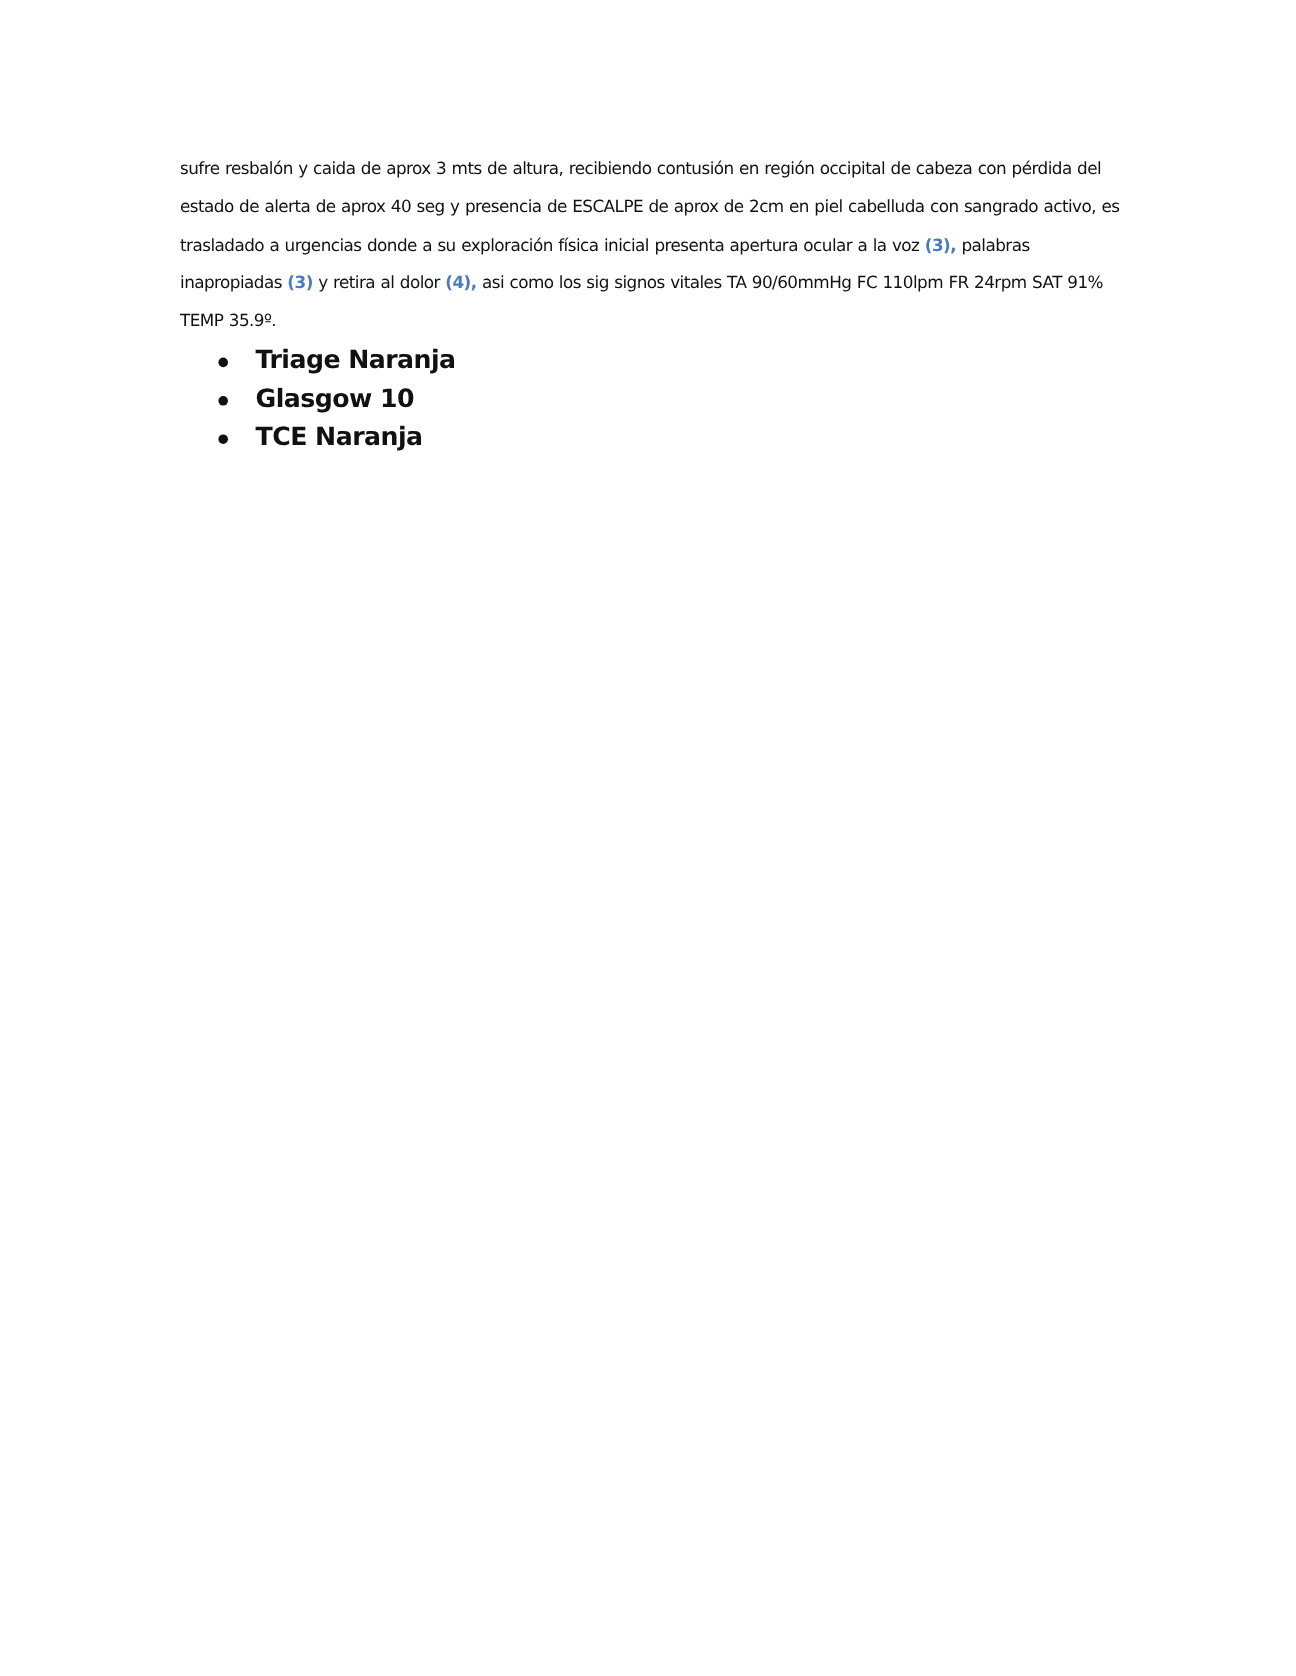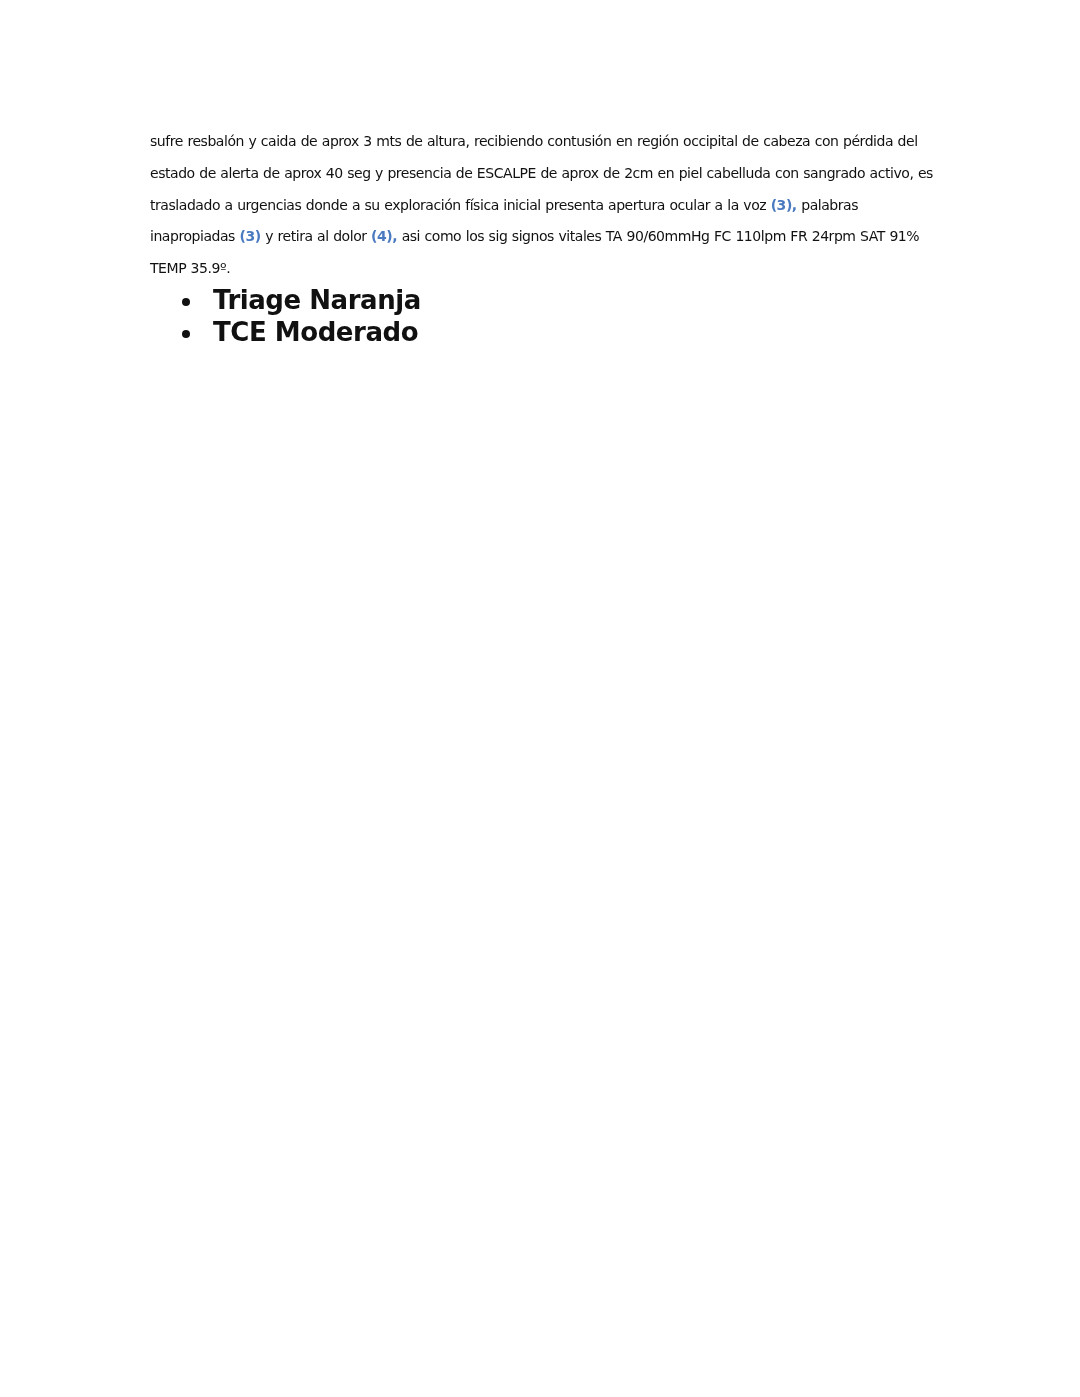--- a/index.html
+++ b/index.html
@@ -33,21 +33,21 @@
       font-weight: bold;
     }
     .bullets {
       list-style: none;
       margin: 0;
       padding: 0;
     }
     .bullets li {
       position: relative;
       padding-left: 63px;
-      font-size: 26px;
+      font-size: 21px;
       line-height: 31.8px;
       font-weight: bold;
       letter-spacing: -0.45px;
     }
     .bullet-dot {
       position: absolute;
       left: 32px;
       top: 13px;
       width: 8px;
       height: 8px;
@@ -61,16 +61,20 @@
 <div class="page">
   <p class="paragraph"><span>sufre resbalón y caida de aprox 3 mts de altura, recibiendo contusión en región occipital de cabeza con pérdida del estado de alerta de aprox 40 seg y presencia de ESCALPE de aprox de 2cm en piel cabelluda con sangrado activo, es trasladado a urgencias donde a su exploración física inicial presenta apertura ocular a la voz </span><span class="ref">(3),</span><span> palabras inapropiadas </span><span class="ref">(3)</span><span> y retira al dolor </span><span class="ref">(4),</span><span> asi como los sig signos vitales TA 90/60mmHg FC 110lpm FR 24rpm SAT 91% TEMP 35.9º.</span></p>
 
   <ul class="bullets">
     <li>
       <span class="bullet-dot"></span>
       <span>Triage Naranja</span>
     </li>
     <li>
       <span class="bullet-dot"></span>
-      <span>TCE Moderado</span>
+      <span>Glasgow 10</span>
+    </li>
+    <li>
+      <span class="bullet-dot"></span>
+      <span>TCE Naranja</span>
     </li>
   </ul>
 </div>
 
 </body></html>

